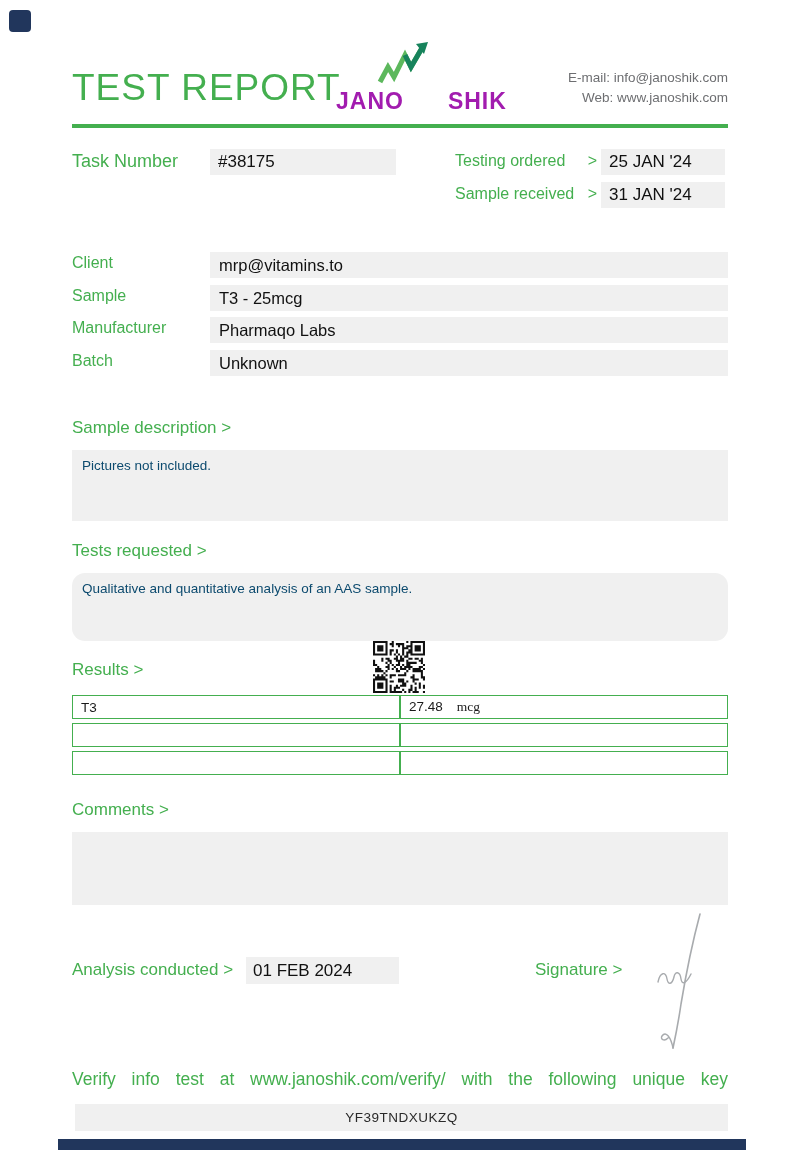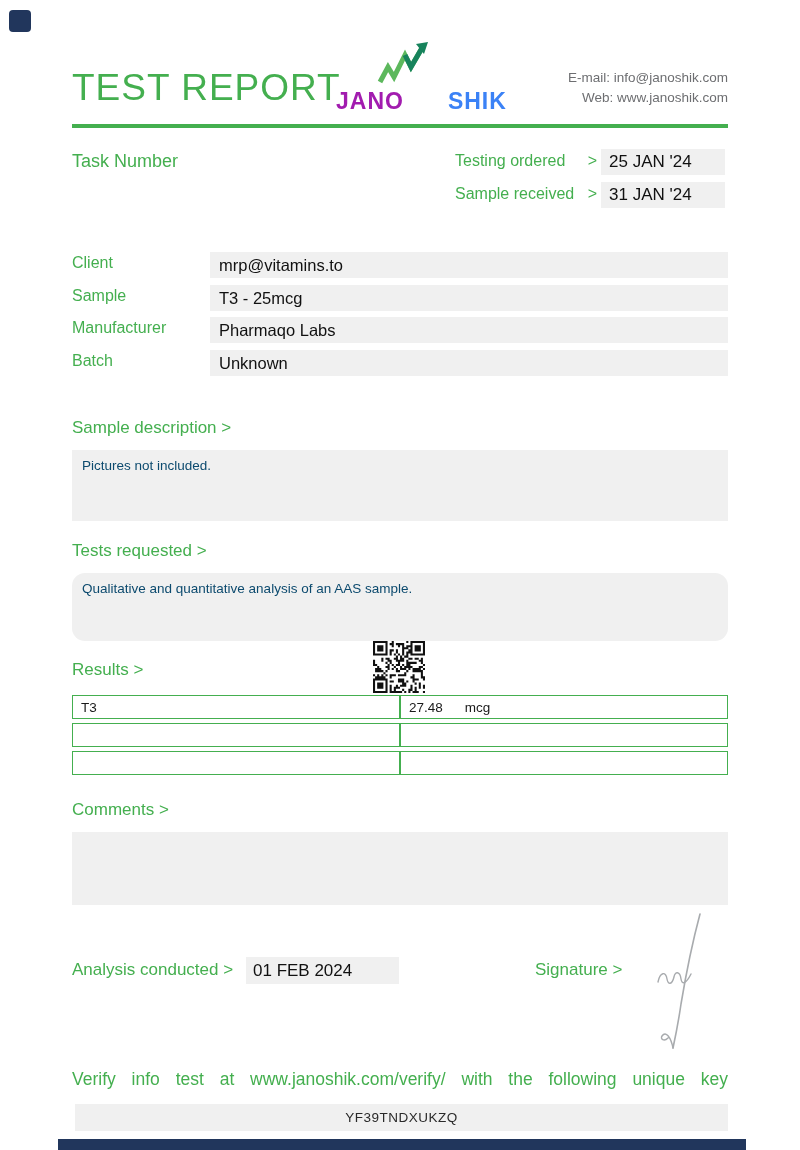--- a/index.html
+++ b/index.html
@@ -10,21 +10,21 @@
   .corner-mark { position:absolute; left:9px; top:10px; width:22px; height:22px;
                  background:#21365c; border-radius:4px; }
 
   .title { position:absolute; left:72px; top:68px; font-size:37px; line-height:40px;
            font-weight:400; letter-spacing:1px; color:#44af4f; }
 
   .logo { position:absolute; left:336px; top:42px; width:130px; text-align:center; }
   .logo-icon { display:block; margin:0 auto 2px auto; }
   .logo-word { font-size:23px; font-weight:700; letter-spacing:1px; white-space:nowrap; }
   .logo-jano { color:#a21caf; }
-  .logo-shik { color:#3b82f6;margin-left:44px; }
+  .logo-shik { color:#a21caf;margin-left:44px; }
 
   .contact { position:absolute; right:72px; top:68px; text-align:right;
              font-size:13.5px; line-height:20px; color:#6d6e71; }
 
   .rule { position:absolute; left:72px; top:124px; width:656px; height:4px; background:#44af4f; }
 
   .green-label { color:#44af4f; }
   .field-box { background:#f0f0f0; color:#111; }
 
   .task-label { position:absolute; left:72px; top:151px; font-size:18px; }
@@ -47,21 +47,21 @@
   .section-head { position:absolute; left:72px; font-size:17px; color:#44af4f; }
   .text-box { position:absolute; left:72px; width:656px; background:#f0f0f0;
               font-size:13.5px; padding:8px 10px; color:#0c4a6e; }
 
   .qr { position:absolute; left:373px; top:641px; width:52px; height:52px; background:#fff; }
 
   .results-table { position:absolute; left:72px; top:691px; width:656px;
                    border-collapse:separate; border-spacing:0 4px; }
   .results-table td { border:1.5px solid #44af4f; height:24px; font-size:13.5px;
                       padding:0 0 0 8px; background:#fff; }
-  .results-table td.val .unit { margin-left:22px; }
+  .results-table td.val .unit { margin-left:14px;font-family:Liberation Serif, serif; }
 
   .analysis-label { position:absolute; left:72px; top:960px; font-size:17px; }
   .analysis-box { position:absolute; left:246px; top:957px; width:153px; height:27px;
                   font-size:17px; line-height:27px; padding-left:7px; }
   .sig-label { position:absolute; left:535px; top:960px; font-size:17px; }
   .signature { position:absolute; left:638px; top:910px; }
 
   .verify { position:absolute; left:72px; top:1069px; width:656px; font-size:17.5px;
             color:#44af4f; text-align:justify; text-align-last:justify; }
   .key-box { position:absolute; left:75px; top:1104px; width:653px; height:27px;
@@ -90,20 +90,21 @@
   </div>
 
   <div class="contact">
     <div><span>E-mail:</span> <span>info@janoshik.com</span></div>
     <div><span>Web:</span> <span>www.janoshik.com</span></div>
   </div>
 
   <div class="rule"></div>
 
   <div class="task-label green-label">Task Number</div>
+  <div class="task-box field-box">#38175</div>
 
   <div class="ord-label green-label">
       <span>Testing ordered</span>
       <span>&gt;</span>
     </div>
   <div class="ord-box field-box">25 JAN '24</div>
 
   <div class="rec-label green-label">
       <span>Sample received</span>
       <span>&gt;</span>

